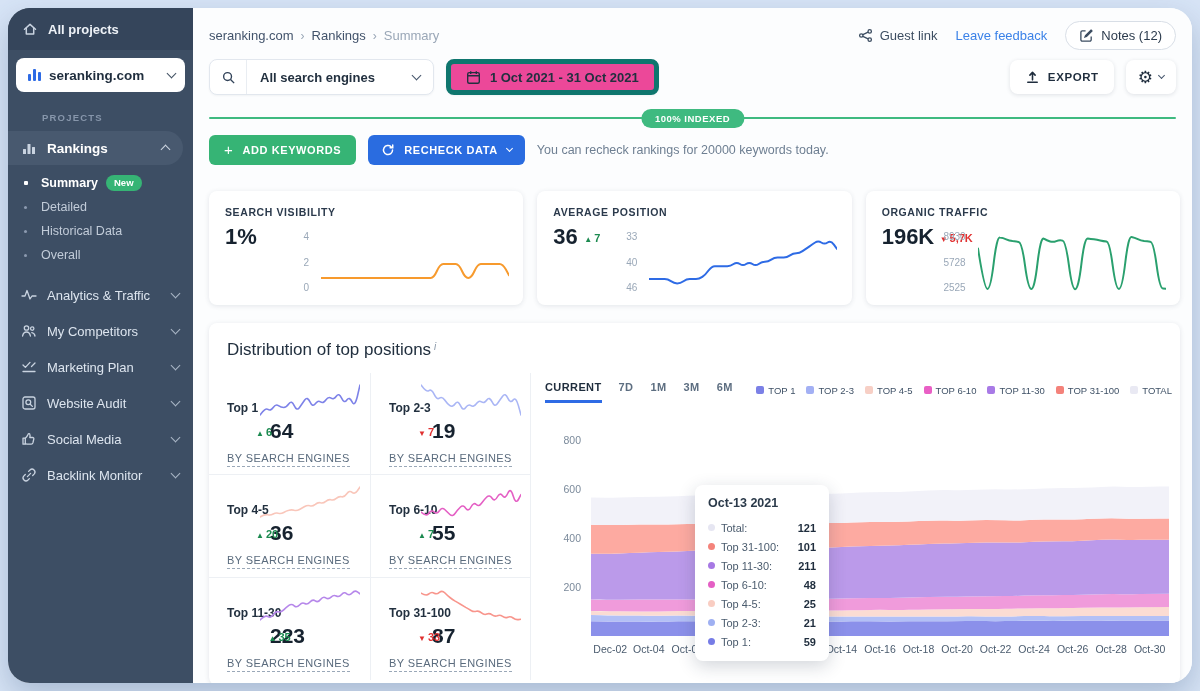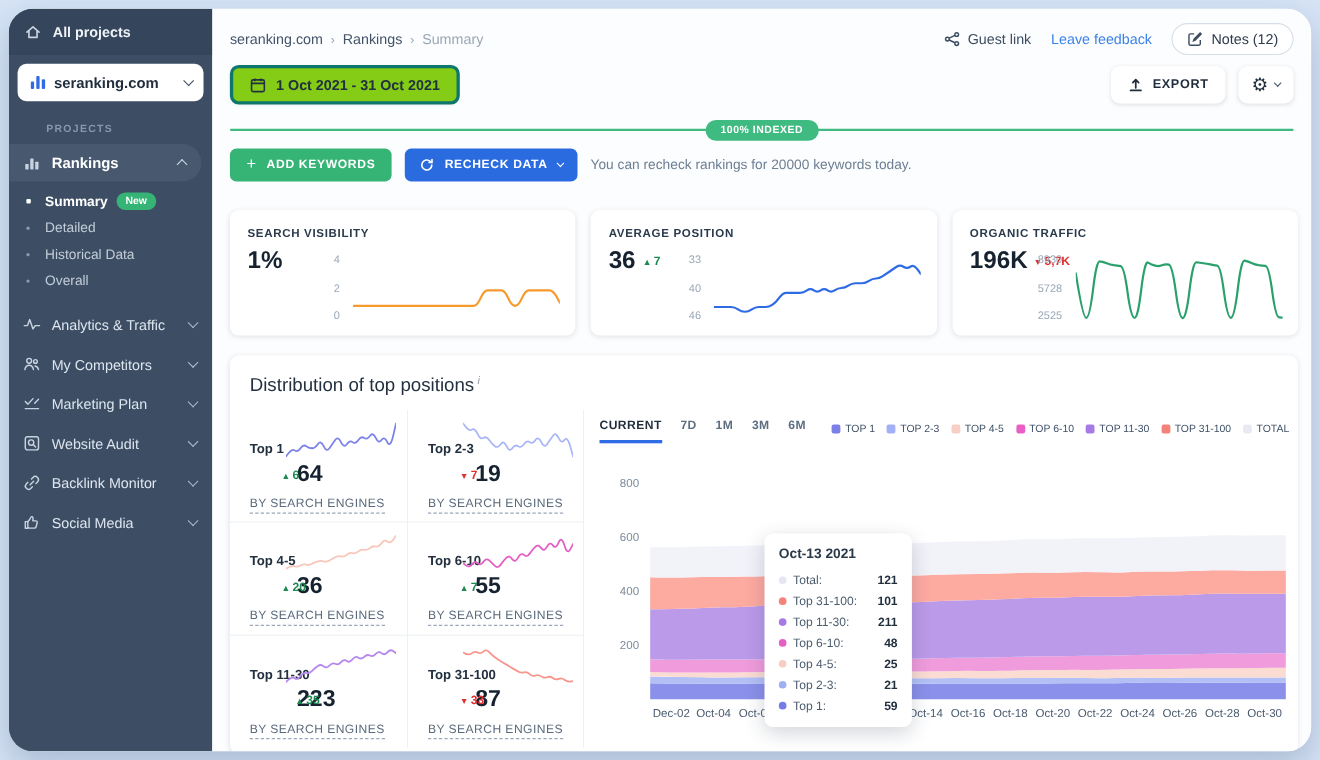--- a/index.html
+++ b/index.html
@@ -56,21 +56,21 @@
                border-radius:15px; height:29px; padding:0 13px; font-size:13px; color:#2c3b4d; cursor:pointer; }
   .mini-icon { width:15px; height:15px; color:#3c4d61; } .mini-icon svg{width:15px;height:15px;display:block;}
 
   .controlbar { margin:9px 16px 0 16px; display:flex; gap:12px; align-items:center; }
   .se-select { height:36px; background:#fff; border:1px solid #e2e7ee; border-radius:8px; display:flex;
                align-items:center; cursor:pointer; box-shadow:0 1px 2px rgba(40,55,80,.05); }
   .se-select .seicon { width:37px; height:100%; border-right:1px solid #e9edf2; display:flex; align-items:center;
                justify-content:center; color:#33445a; }
   .se-select .setext { font-size:13px; font-weight:bold; color:#22303f; padding:0 38px 0 13px; }
   .se-select .chev { color:#44546a; margin-right:13px; }
-  .date-box { height:36px; background:#84cc16; border:3px solid #0f766e; border-radius:8px; display:flex;
+  .date-box { height:36px; background:#ec4899; border:5px solid #0f766e; border-radius:8px; display:flex;
               align-items:center; gap:9px; padding:0 15px; cursor:pointer; box-shadow:0 1px 2px rgba(40,55,80,.05); }
   .date-box .dtext { font-size:13px; font-weight:bold; color:#22303f; }
   .export-btn { margin-left:auto; height:34px; background:#fff; border-radius:8px; display:flex; align-items:center;
               gap:8px; padding:0 15px; font-size:11.5px; font-weight:bold; letter-spacing:.6px; color:#1f2d3d;
               box-shadow:0 1px 4px rgba(40,55,80,.14); cursor:pointer; }
   .gear-btn { height:34px; background:#fff; border-radius:8px; display:flex; align-items:center; gap:6px;
               padding:0 12px; box-shadow:0 1px 4px rgba(40,55,80,.14); cursor:pointer; }
   .gear-glyph { font-size:17px; color:#1f2d3d; line-height:1; }
   .gear-btn .chev { color:#44546a; width:5px; height:5px; }
 
@@ -254,36 +254,36 @@
               <circle cx="7.3" cy="7.3" r="2.4"></circle>
               <path d="M9.2 9.2l2.2 2.2"></path>
             </svg>
           </span>
           <span class="ilbl">Website Audit</span>
           <span class="chev"></span>
         </div>
         <div class="sb-item">
           <span class="sb-icon">
             <svg viewBox="0 0 16 16" fill="none" stroke="currentColor" stroke-width="1.3" stroke-linecap="round" stroke-linejoin="round">
+              <path d="M2 7.2h2.3v6H2z"></path>
+              <path d="M4.3 12.6c.4.3.9.5 1.5.5h4.5c.8 0 1.4-.5 1.6-1.2l.9-3.9c.2-.8-.4-1.5-1.2-1.5H8.8c.3-1.2.4-2.3.1-3.1-.3-.9-1.5-1-1.8-.1C6.6 4.6 5.9 5.9 4.3 7.2"></path>
+            </svg>
+          </span>
+          <span class="ilbl">Social Media</span>
+          <span class="chev"></span>
+        </div>
+        <div class="sb-item">
+          <span class="sb-icon">
+            <svg viewBox="0 0 16 16" fill="none" stroke="currentColor" stroke-width="1.3" stroke-linecap="round" stroke-linejoin="round">
               <path d="M6.4 9.6l3.2-3.2"></path>
               <path d="M7.6 4.4 9 3a2.9 2.9 0 0 1 4.1 4.1l-1.4 1.4"></path>
               <path d="M8.4 11.6 7 13a2.9 2.9 0 0 1-4.1-4.1l1.4-1.4"></path>
             </svg>
           </span>
           <span class="ilbl">Backlink Monitor</span>
-          <span class="chev"></span>
-        </div>
-        <div class="sb-item">
-          <span class="sb-icon">
-            <svg viewBox="0 0 16 16" fill="none" stroke="currentColor" stroke-width="1.3" stroke-linecap="round" stroke-linejoin="round">
-              <path d="M2 7.2h2.3v6H2z"></path>
-              <path d="M4.3 12.6c.4.3.9.5 1.5.5h4.5c.8 0 1.4-.5 1.6-1.2l.9-3.9c.2-.8-.4-1.5-1.2-1.5H8.8c.3-1.2.4-2.3.1-3.1-.3-.9-1.5-1-1.8-.1C6.6 4.6 5.9 5.9 4.3 7.2"></path>
-            </svg>
-          </span>
-          <span class="ilbl">Social Media</span>
           <span class="chev"></span>
         </div>
       </div>
   </aside>
 
   <div class="main">
 
     <div class="topbar">
       <div class="crumbs">
           <span>seranking.com</span>
@@ -311,20 +311,30 @@
                 <path d="M13 9v3.5A1.5 1.5 0 0 1 11.5 14H3.5A1.5 1.5 0 0 1 2 12.5V4.5A1.5 1.5 0 0 1 3.5 3H7"></path>
                 <path d="M12.8 2.2l1 1L8 9l-1.6.6L7 8z"></path>
               </svg>
           </span>
           <span>Notes (12)</span>
         </div>
       </div>
     </div>
 
     <div class="controlbar">
+      <div class="se-select">
+        <span class="seicon">
+          <svg width="15" height="15" viewBox="0 0 16 16" fill="none" stroke="currentColor" stroke-width="1.5">
+              <circle cx="7" cy="7" r="4.2"></circle>
+              <path d="M10.2 10.2 14 14"></path>
+            </svg>
+        </span>
+        <span class="setext">All search engines</span>
+        <span class="chev"></span>
+      </div>
       <div class="date-box">
         <span class="mini-icon" style="color:#22303f">
           <svg viewBox="0 0 16 16" fill="none" stroke="currentColor" stroke-width="1.5">
               <rect x="1.8" y="2.8" width="12.4" height="11.4" rx="1.6"></rect>
               <path d="M1.8 6.2h12.4M5 1.4v2.8M11 1.4v2.8"></path>
             </svg>
         </span>
         <span class="dtext">1 Oct 2021 - 31 Oct 2021</span>
       </div>
       <div class="export-btn">

